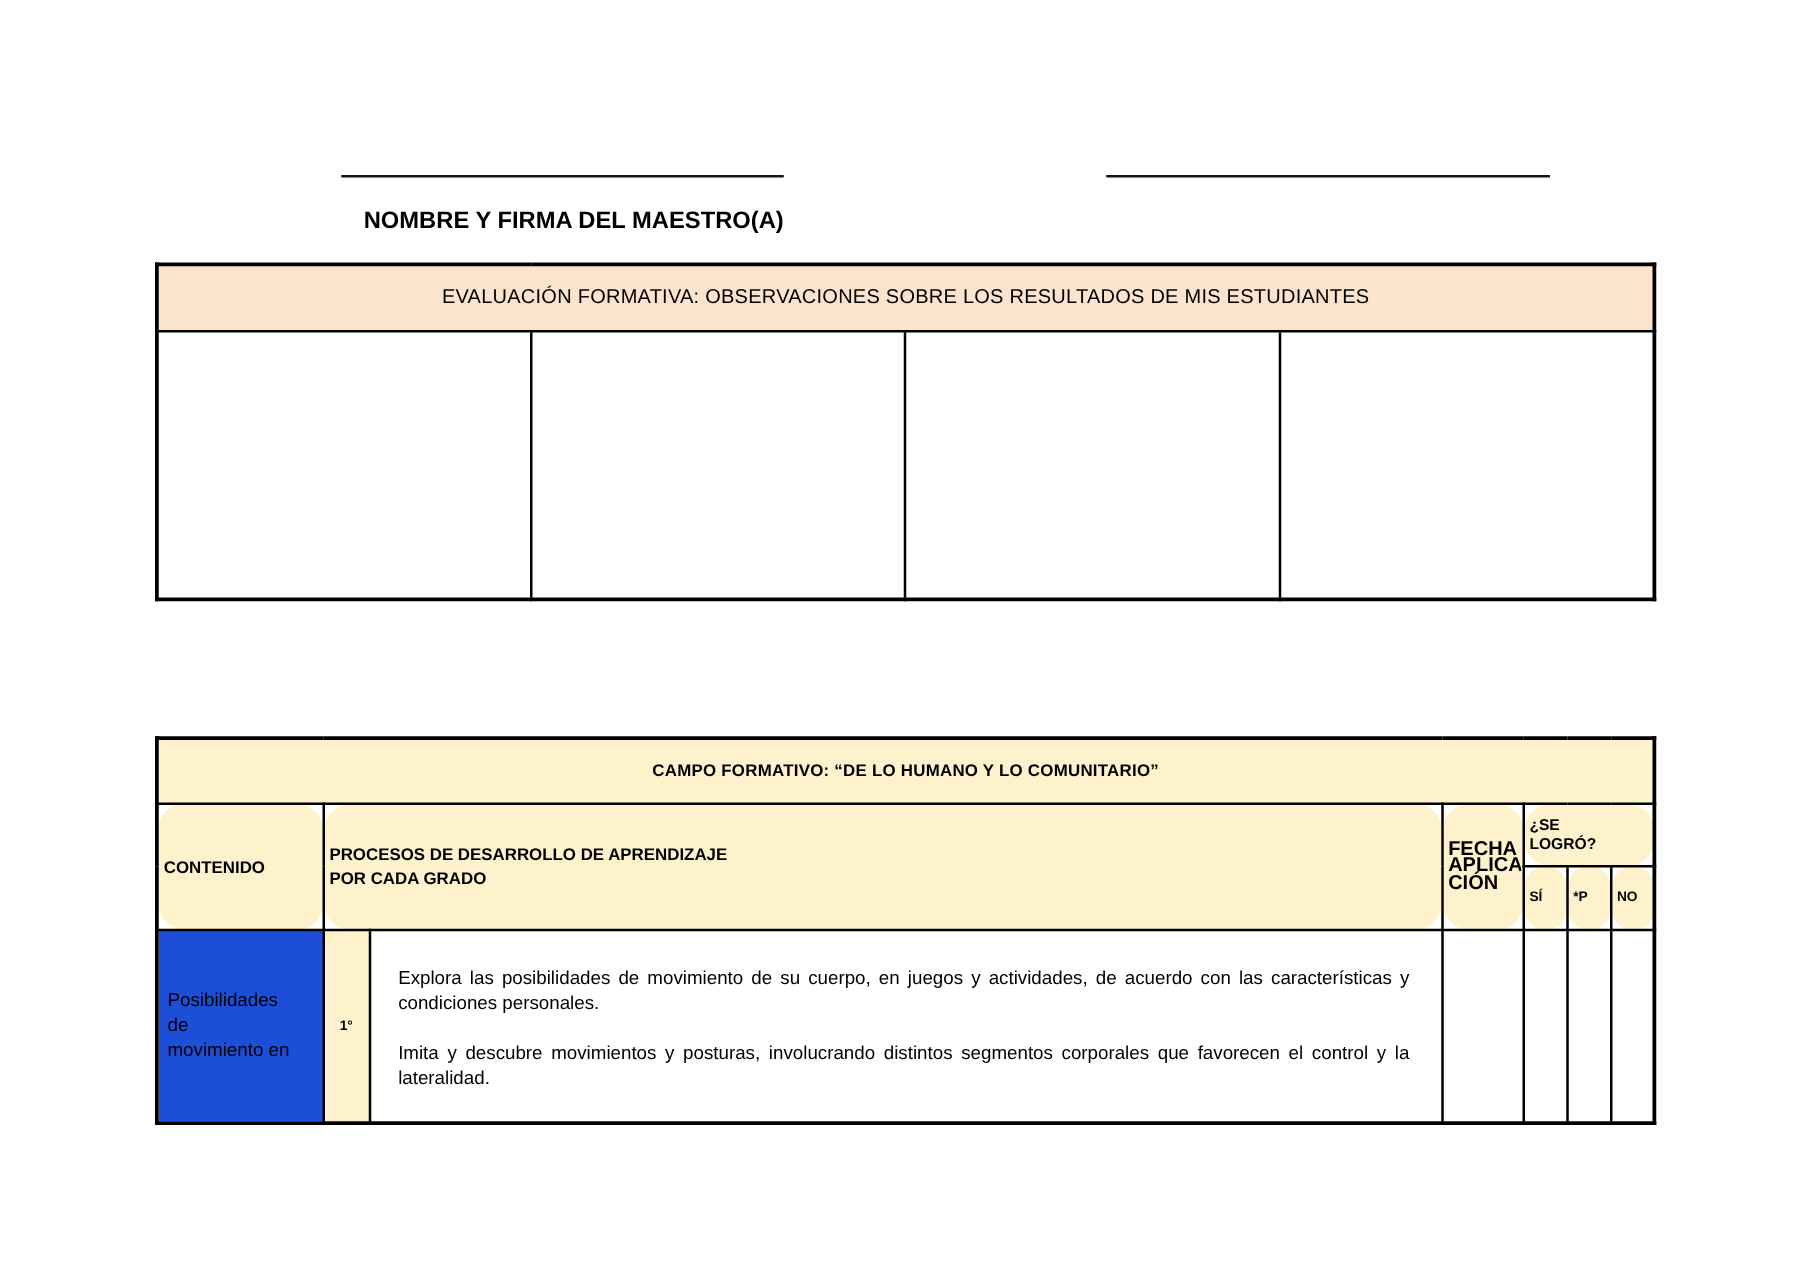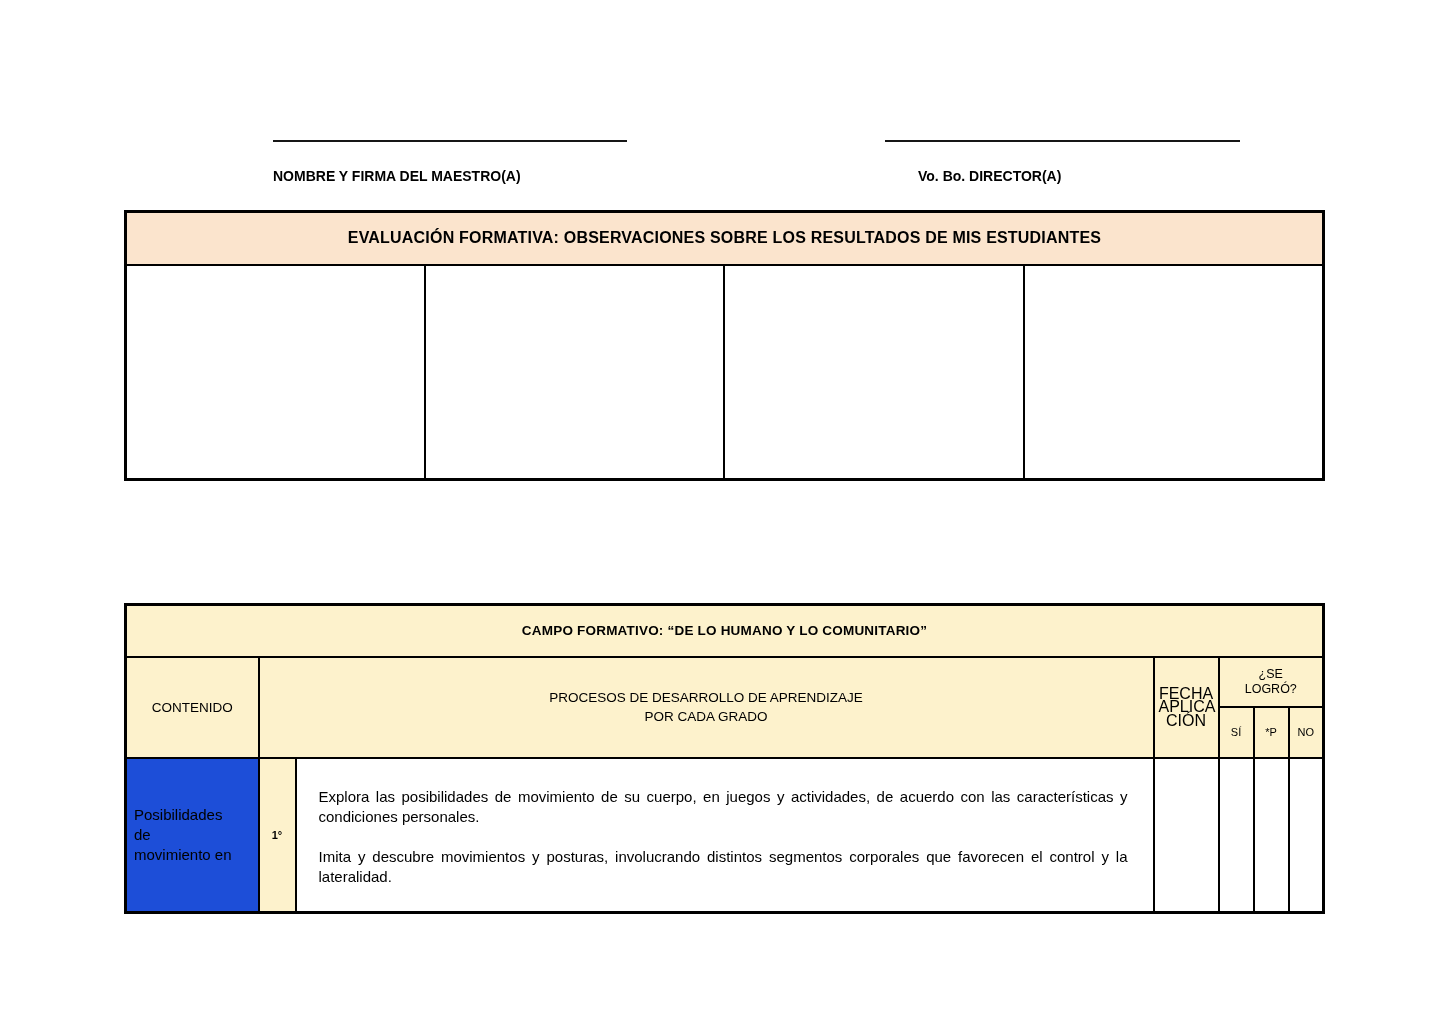--- a/index.html
+++ b/index.html
@@ -13,55 +13,55 @@
     color: #000000;
     overflow: hidden;
   }
 
   
   .sig-line { position: absolute; height: 2px; background: #161616; }
   .sig-line-left  { left: 273px; top: 140px; width: 354px; }
   .sig-line-right { left: 885px; top: 140px; width: 355px; }
   .sig-label {
     position: absolute; top: 167px; width: 354px;
-    text-align: left; font-weight: bold; font-size: 14px; line-height: 19px;
+    text-align: right; font-weight: bold; font-size: 19px; line-height: 19px;
   }
   .sig-label-left  { left: 273px; }
   .sig-label-right { left: 918px; }
 
   
   table {
     position: absolute;
     border-collapse: collapse;
     table-layout: fixed;
     width: 1198px;
     left: 124px;
   }
   td { border: 2px solid #000000; padding: 0; overflow: hidden; vertical-align: middle; }
   .t1 { top: 210px; border: 3px solid #000000; }
-  .t2 { top: 603px; border: 3px solid #000000; }
+  .t2 { top: 589px; border: 3px solid #000000; }
 
   .peach  { background: #fbe4cd; }
   .yellow { background: #fdf2cc; }
 
   
   .t1-title-cell {
-    font-weight: bold; font-size: 16px; text-align: center; letter-spacing: 0.2px;
+    font-weight: normal; font-size: 16px; text-align: center; letter-spacing: 0.2px;
   }
   .t1-head-cell {
     font-weight: bold; font-size: 15px; line-height: 21px;
     text-align: center; white-space: pre-line; padding: 2px 6px;
   }
   .t1-body-cell { background: #ffffff; vertical-align: top; }
 
   
   .t2-title-cell { font-weight: bold; font-size: 13.5px; text-align: center; letter-spacing: 0.2px; }
   .t2-head {
-    font-weight: normal; font-size: 13.5px; line-height: 19px;
-    text-align: center; white-space: pre-line; padding: 2px 4px;
+    font-weight: bold; font-size: 13.5px; line-height: 19px;
+    white-space: pre-line; padding: 2px 4px; border-radius: 22px;
   }
   .fecha-head   { font-size: 16px;  line-height: 13.5px; }
   .selogro-head { font-size: 12.5px; line-height: 15px; }
   .subcol-head  { font-size: 11px; margin-top: 24px; }
 
   .contenido-cell {
     background: #1d4ed8; font-size: 15px; line-height: 20px;
     text-align: left; padding-left: 7px; white-space: pre-line; vertical-align: middle;
   }
   .grado-cell { font-weight: bold; font-size: 11px; text-align: center; }
@@ -74,21 +74,20 @@
 </style>
 </head>
 <body>
 
 <div class="page">
 
   <div class="sig-line sig-line-left"></div>
   <div class="sig-label sig-label-left">NOMBRE Y FIRMA DEL MAESTRO(A)</div>
 
   <div class="sig-line sig-line-right"></div>
-  <div class="sig-label sig-label-right">Vo. Bo. DIRECTOR(A)</div>
 
   <table class="t1">
     <colgroup>
       <col style="width:299px">
         <col style="width:299px">
         <col style="width:300px">
         <col style="width:300px">
     </colgroup>
     <tbody>
       <tr style="height:53px">

